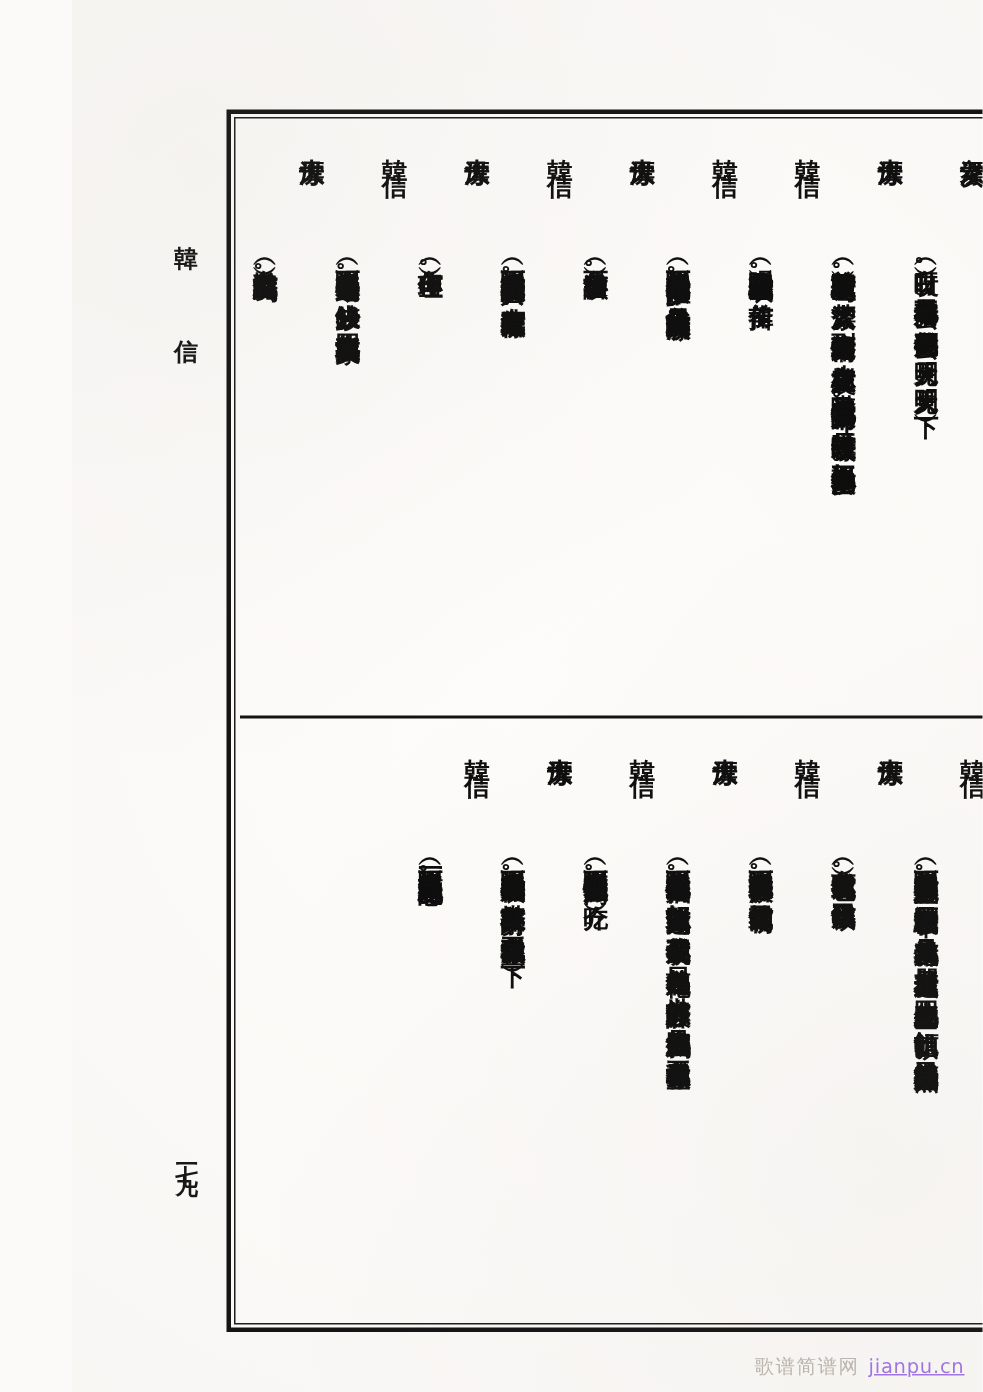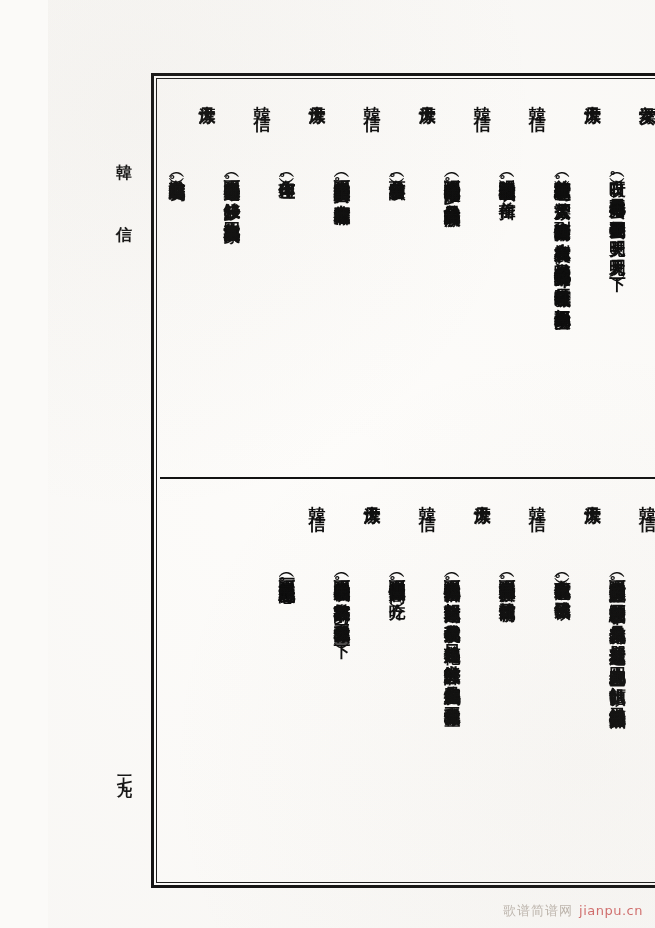--- a/index.html
+++ b/index.html
@@ -170,22 +170,23 @@
   }
   #watermark .wm-cn {
     font-family: "DejaVu Sans", "Liberation Sans", sans-serif;
     font-size: 13px;
     color: #9a8e82;
     letter-spacing: 1px;
   }
   #watermark .wm-url {
     font-family: "DejaVu Sans", "Liberation Sans", sans-serif;
     font-size: 13px;
-    color: #b91c1c;
+    color: #6d28d9;
     letter-spacing: .5px;
+    text-decoration: underline;
   }
 </style>
 </head>
 <body>
 
 <div id="scan-page">
 
   <div id="margin-column">
     <div class="margin-title">韓信</div>
     <div class="margin-pagenum">七一九</div>

